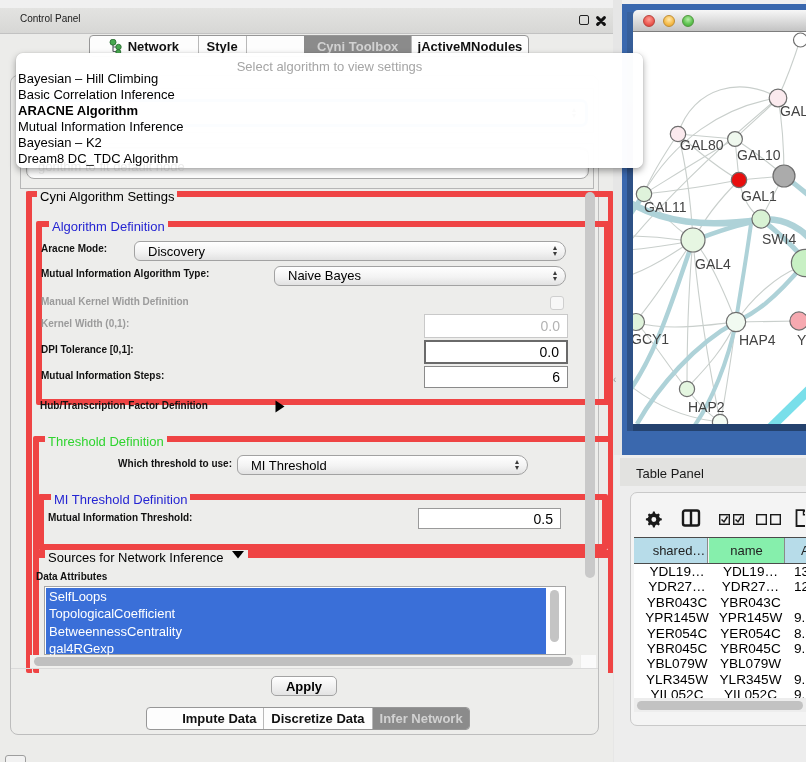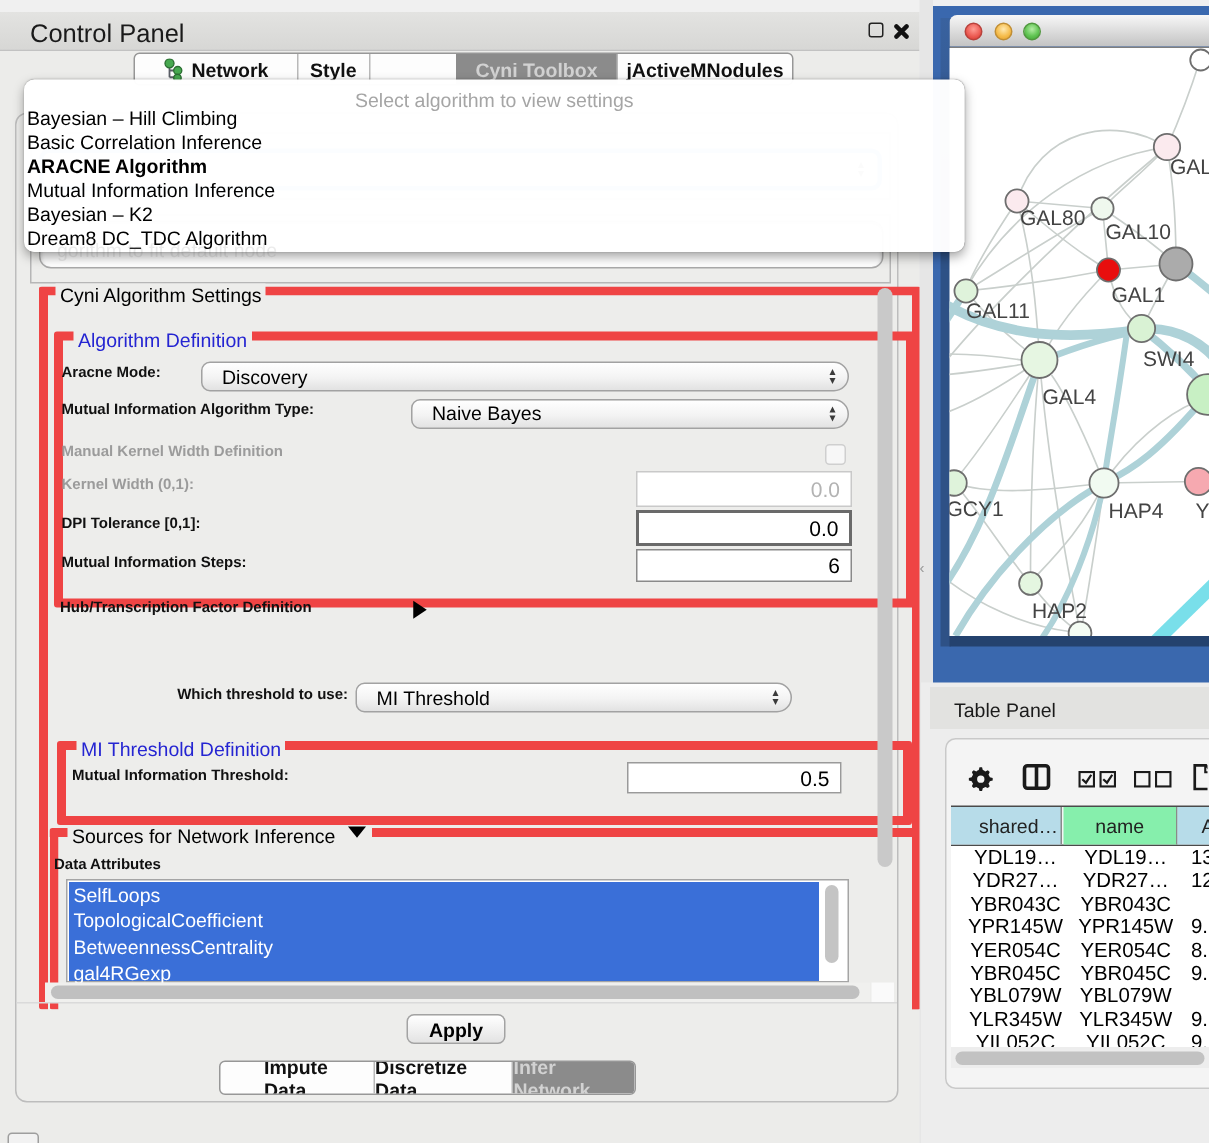--- a/index.html
+++ b/index.html
@@ -29,21 +29,21 @@
   .seg .sel{background:#8b8b8b;color:#d2d2d2;}
 </style>
 </head>
 <body>
 <div id="root">
 
   <div class="abs" style="left:4px;top:0;width:1.5px;height:6px;background:#a8a8a8;"></div>
   <div class="abs" style="left:0;top:0;width:613px;height:762px;background:#ececea;"></div>
   <div class="abs" style="left:0;top:0;width:806px;height:8px;background:#f0f0f0;"></div>
   <div class="abs" style="left:0;top:8px;width:613px;height:25px;background:linear-gradient(#e3e3e1,#d7d7d5);border-bottom:1px solid #c2c2c2;"></div>
-  <div class="abs" style="left:20px;top:13px;font-size:17px;color:#1a1a1a;">Control Panel</div>
+  <div class="abs" style="left:20px;top:13px;font-size:10px;color:#1a1a1a;">Control Panel</div>
 
   <div class="abs" style="left:579px;top:15px;width:8px;height:8px;border:1.6px solid #222;border-radius:2px;"></div>
   <svg class="abs" style="left:596px;top:15.5px;" width="10" height="10" viewBox="0 0 10 10">
     <path d="M1.6 1.6 L8.4 8.4 M8.4 1.6 L1.6 8.4" stroke="#111" stroke-width="2.9" stroke-linecap="round"></path>
   </svg>
 
   <div class="seg" style="left:89px;top:35px;width:440px;height:22px;">
     <div style="width:115px;"><svg width="14" height="15" viewBox="0 0 14 15" style="margin-right:5px;">
           <path d="M4 5 L4 12.5 M4 8 L8 8 M4 12.5 L7.5 12.5" stroke="#5a5e66" stroke-width="1.2" fill="none"></path>
           <circle cx="4" cy="3.2" r="3" fill="#47a84f" stroke="#2c6e33" stroke-width=".9"></circle>
@@ -83,20 +83,23 @@
   <div class="lbl abs" style="left:41px;top:344px;">DPI Tolerance [0,1]:</div>
   <div class="tf" style="left:424px;top:340px;width:144px;height:23.5px;border:2px solid #6a6a6a;color:#000;font-size:14px;">0.0</div>
   <div class="lbl abs" style="left:41px;top:370px;">Mutual Information Steps:</div>
   <div class="tf" style="left:424px;top:366px;width:144px;height:22px;border:1px solid #8a8a8a;color:#000;font-size:14px;">6</div>
 
   <div class="lbl abs" style="left:40px;top:400px;">Hub/Transcription Factor Definition</div>
   <svg class="abs" style="left:274px;top:400px;" width="11" height="13" viewBox="0 0 11 13">
       <path d="M1.5 0.5 L10.5 6.5 L1.5 12.5 Z" fill="#000"></path>
     </svg>
 
+  <div class="group" style="left:33px;top:436px;width:541px;height:108px;">
+    <div class="gtitle" style="left:6px;color:#2fd42f;">Threshold Definition</div>
+  </div>
   <div class="lbl abs" style="left:60px;top:458px;width:172px;text-align:right;">Which threshold to use:</div>
   <div class="combo" style="left:237px;top:455px;width:291px;height:20px;">MI Threshold<span class="spin"></span></div>
 
   <div class="group" style="left:38px;top:494px;width:530px;height:44px;">
     <div class="gtitle" style="left:7px;color:#2525d2;">MI Threshold Definition</div>
   </div>
   <div class="lbl abs" style="left:48px;top:512px;">Mutual Information Threshold:</div>
   <div class="tf" style="left:418px;top:508px;width:143px;height:21px;border:1px solid #9a9a9a;color:#000;font-size:14px;">0.5</div>
 
   <div class="group" style="left:33px;top:552px;width:541px;height:115px;border-bottom:none;">
@@ -112,21 +115,21 @@
   </div>
 
   <div class="abs" style="left:585px;top:192px;width:10px;height:386px;background:#c9c9c9;border-radius:5px;"></div>
   <div class="abs" style="left:30px;top:655px;width:550px;height:13px;background:#f0f0ee;"></div>
   <div class="abs" style="left:34px;top:657px;width:539px;height:9px;background:#c0c0c0;border-radius:5px;"></div>
   <div class="abs" style="left:581px;top:655px;width:15px;height:13px;background:#fafafa;"></div>
   <div class="abs" style="left:11px;top:668px;width:587px;height:1px;background:#dadada;"></div>
 
   <div class="abs" style="left:271px;top:676px;width:66px;height:20px;background:linear-gradient(#ffffff,#e3e3e3);border:1px solid #a3a3a3;border-radius:5px;box-sizing:border-box;display:flex;align-items:center;justify-content:center;font-size:13px;font-weight:bold;color:#000;">Apply</div>
 
-  <div class="seg" style="left:146px;top:707px;width:278px;height:23px;padding-left:29px;">
+  <div class="seg" style="left:146px;top:707px;width:324px;height:23px;padding-left:29px;">
     <div style="width:97px;">Impute Data</div>
     <div style="width:121px;">Discretize Data</div>
     <div class="sel" style="width:106px;">Infer Network</div>
   </div>
 
   <div class="abs" style="left:5px;top:755px;width:19px;height:10px;background:#f2f2f2;border:1.5px solid #9e9e9e;border-radius:3px 3px 0 0;"></div>
 
   <div class="abs" style="left:16px;top:53px;width:627px;height:115px;background:rgba(255,255,255,.98);border-radius:7px;box-shadow:0 3px 7px rgba(0,0,0,.35),0 0 1px rgba(0,0,0,.3);z-index:50;font-size:13px;color:#000;">
     <div style="position:absolute;top:6px;width:100%;text-align:center;color:#a5a5a5;">Select algorithm to view settings</div>
     <div style="position:absolute;top:17.5px;left:2px;line-height:16.15px;">

